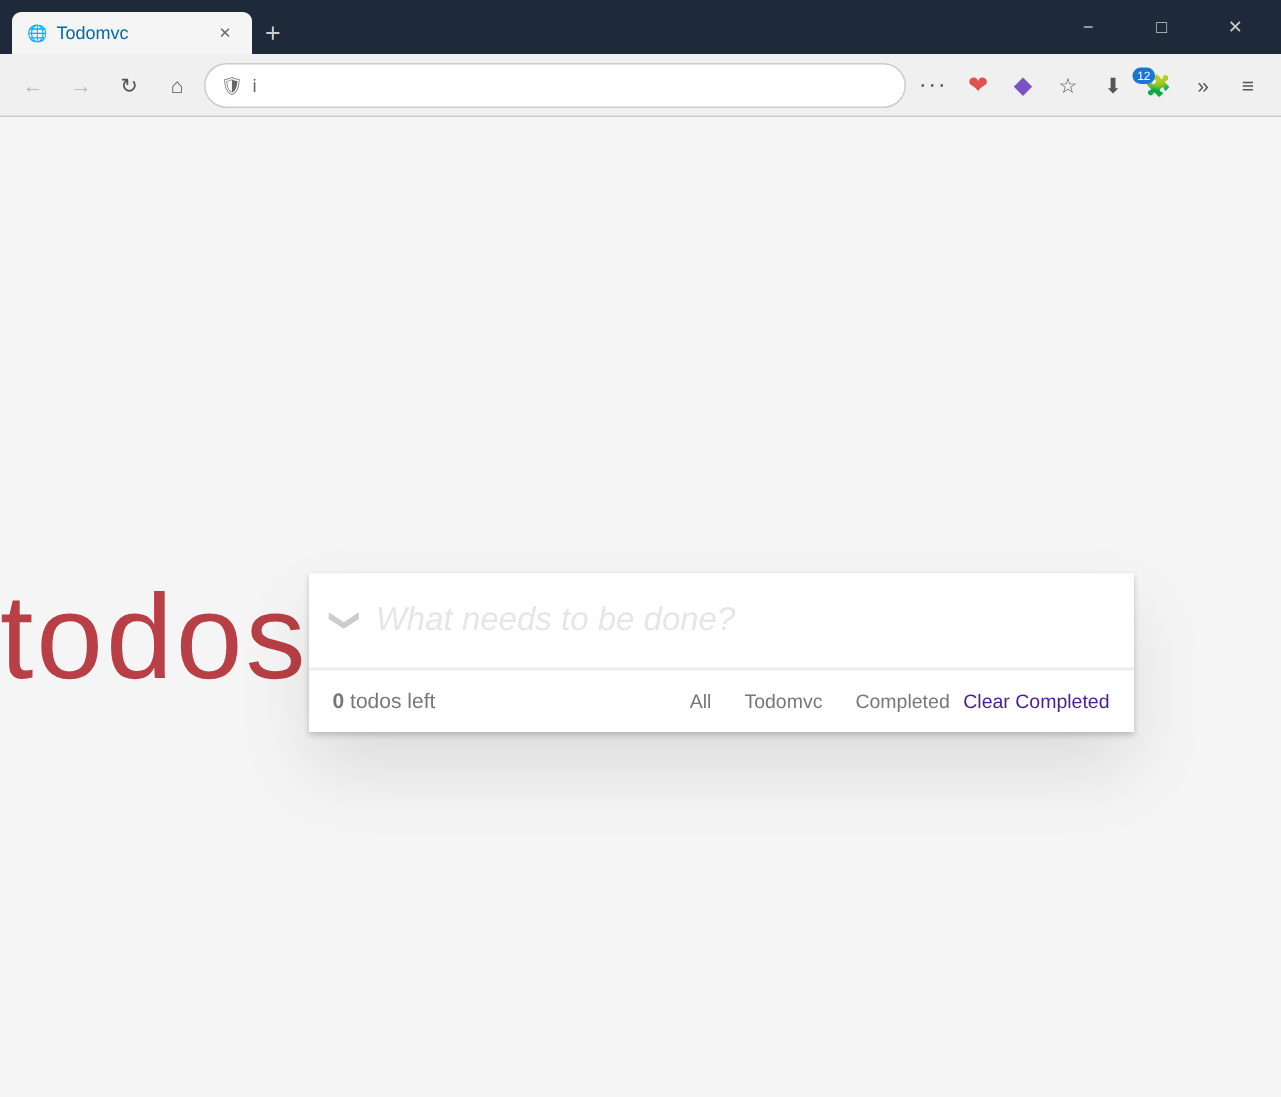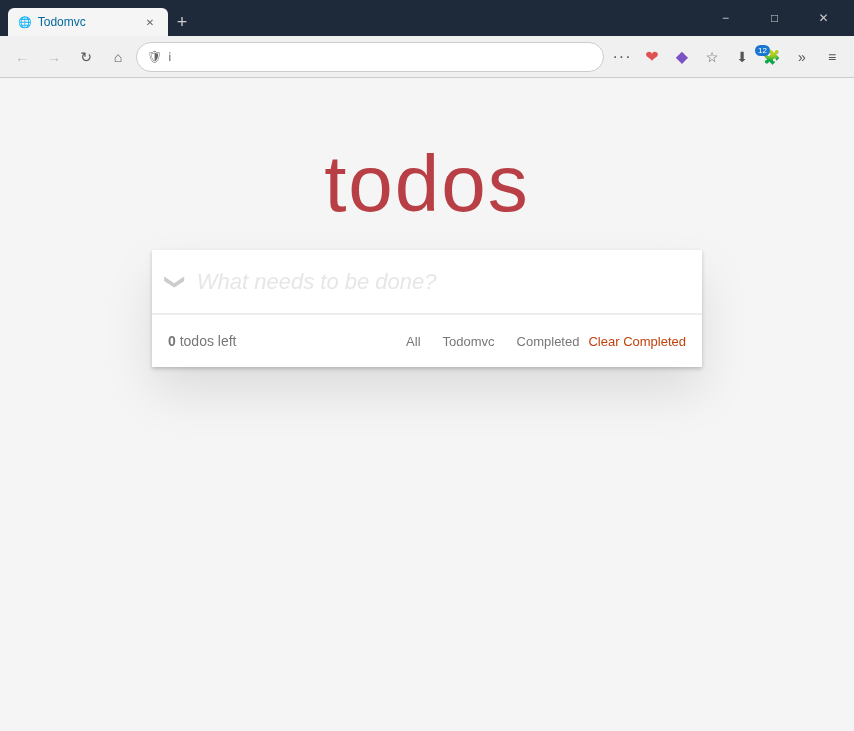--- a/index.html
+++ b/index.html
@@ -179,21 +179,21 @@
       min-width: 14px;
       text-align: center;
       line-height: 1.2;
     }
 
     
     .page-content {
       flex: 1;
       background: #f5f5f5;
       display: flex;
-      flex-direction: column;
+      flex-direction: row;
       align-items: center;
       padding-top: 60px;
     }
 
     .app-title {
       font-size: 80px;
       font-weight: 200;
       color: #b83f45;
       font-family: 'Helvetica Neue', Arial, sans-serif;
       margin-bottom: 20px;
@@ -248,21 +248,21 @@
     }
 
     .todo-input::placeholder {
       color: #e6e6e6;
       font-style: italic;
     }
 
     .todo-footer {
       display: flex;
       align-items: center;
-      height: 53px;
+      height: 42px;
       padding: 16px 16px;
       font-size: 13px;
       color: #777;
       border-top: 1px solid #ededed;
     }
 
     .todo-count {
       flex: 1;
       font-size: 14px;
       color: #777;
@@ -284,21 +284,21 @@
       border-radius: 3px;
       font-size: 13px;
       color: #777;
       cursor: pointer;
       background: transparent;
       text-decoration: none;
     }
 
     .clear-completed-btn {
       font-size: 13px;
-      color: #c2410c;
+      color: #4c1d95;
       cursor: pointer;
       background: transparent;
       border: none;
       margin-left: auto;
     }
   </style>
 </head>
 <body>
 
 <div class="browser-window">

